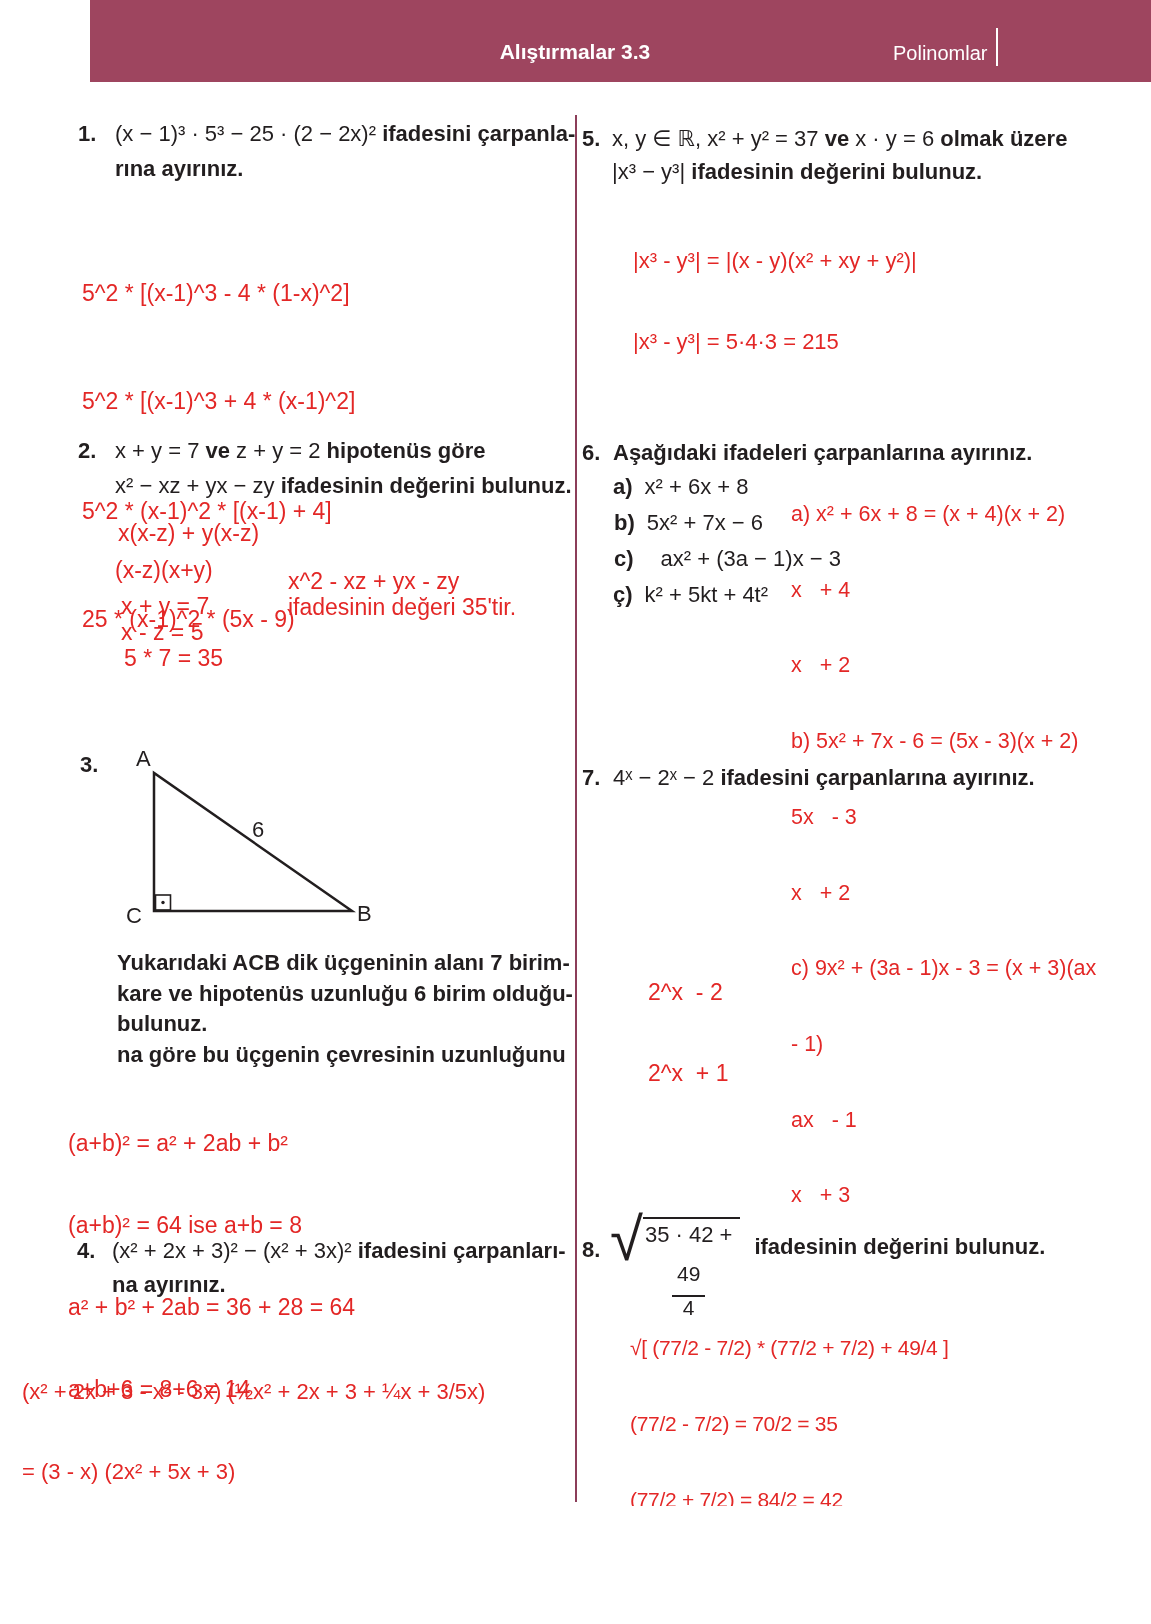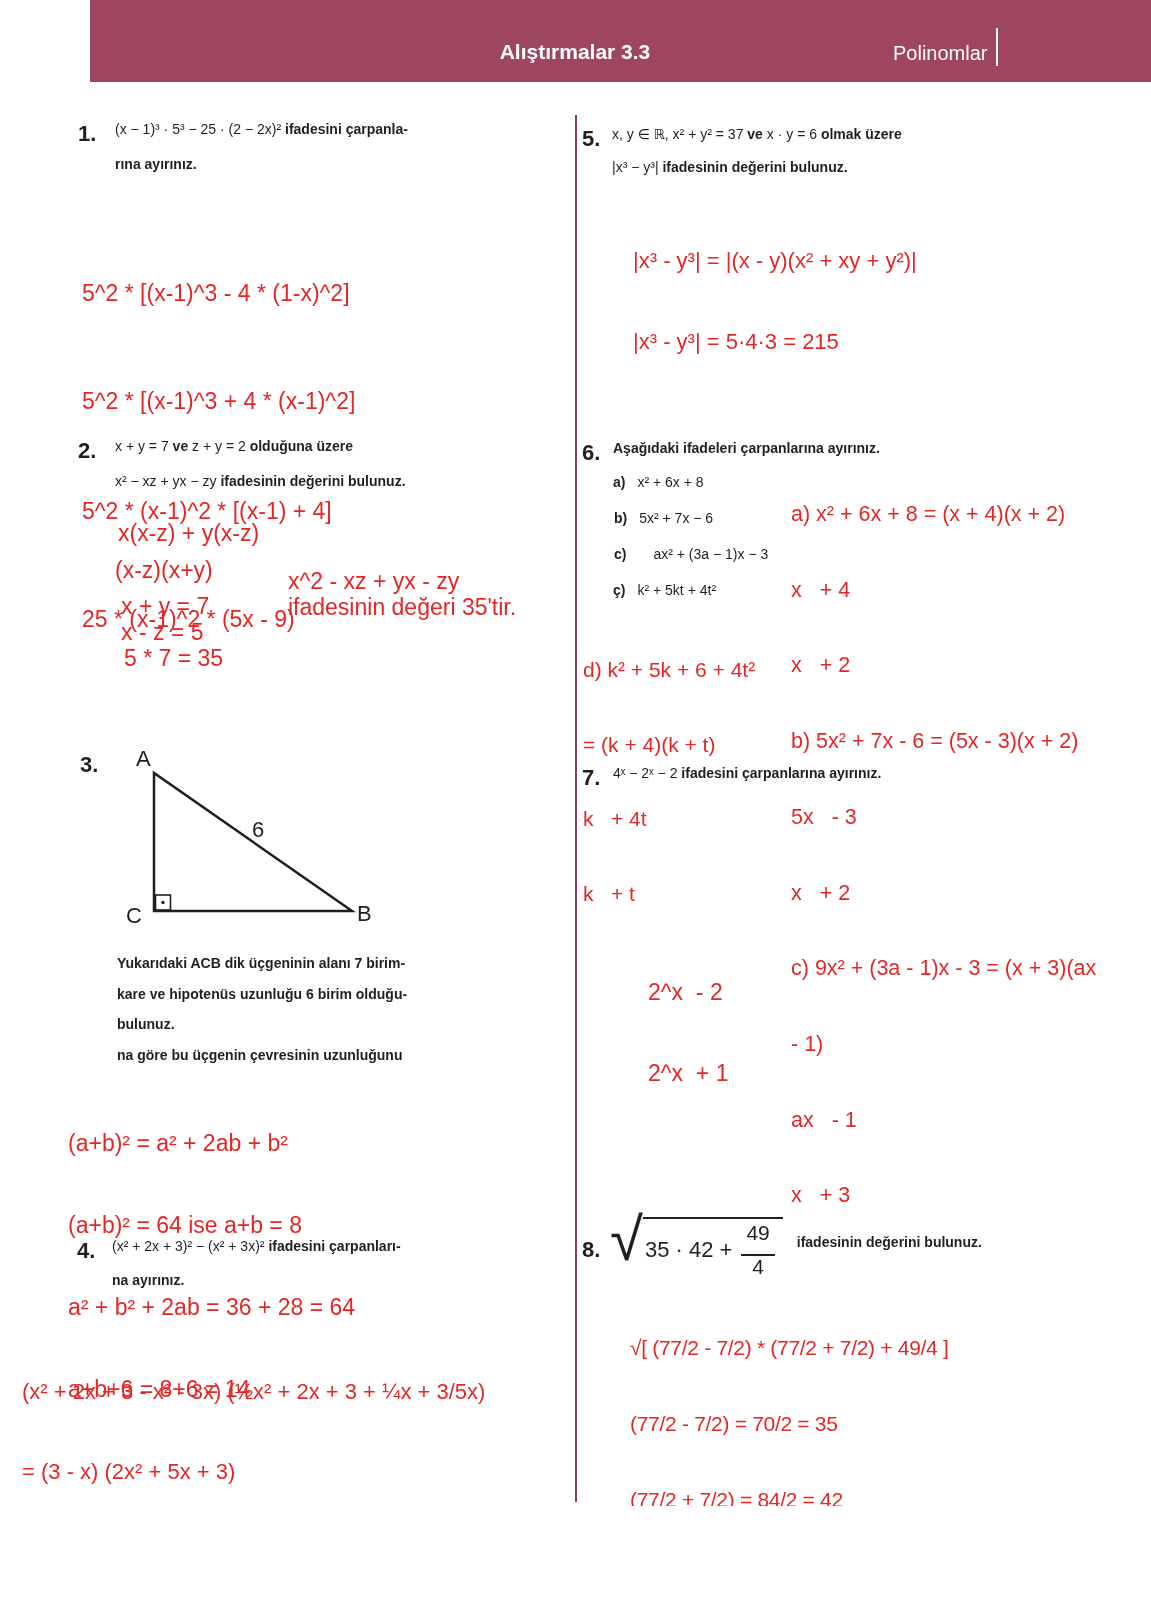--- a/index.html
+++ b/index.html
@@ -6,38 +6,38 @@
   .page{position:relative;width:1151px;height:1506px;background:#ffffff;overflow:hidden;
         font-family:"Liberation Sans","DejaVu Sans",sans-serif;color:#221e1f;}
   .abs{position:absolute;}
   .header-bar{left:90px;top:0;width:1061px;height:82px;background:#9e455f;}
   .header-title{left:90px;top:40px;width:970px;text-align:center;color:#ffffff;
                 font-weight:bold;font-size:21px;}
   .header-chapter{left:893px;top:42px;color:#ffffff;font-size:20px;}
   .header-tick{left:996px;top:28px;width:2px;height:38px;background:#ffffff;}
   .divider{left:575px;top:115px;width:2px;height:1387px;background:#8c3e59;}
   .num{font-weight:bold;font-size:22px;}
-  .stmt{font-size:14px;white-space:nowrap;}
+  .stmt{font-size:22px;white-space:nowrap;}
   .stmt .m{font-weight:normal;}
   .stmt .b{font-weight:bold;}
   .red{color:#e32726;white-space:pre;}
   .r23{font-size:23px;}
   .r22{font-size:22px;}
   .r21{font-size:21px;}
   .lh28 div{line-height:28px;}
   .lh257 div{line-height:25.7px;}
   .lh265 div{line-height:26.5px;}
   .lh278 div{line-height:27.8px;}
   .p8red{letter-spacing:-0.3px;}
   .frac{display:inline-flex;flex-direction:column;align-items:center;font-size:21px;line-height:22px;}
   .frac .fnum{border-bottom:2px solid #221e1f;padding:0 5px 10px 5px;}
   .radical-row{display:flex;align-items:flex-start;}
   .radical-sign{font-size:60px;line-height:56px;font-weight:normal;}
   .vinculum{border-top:2.5px solid #221e1f;margin-top:5px;padding:3px 8px 0 2px;
-            display:flex;align-items:center;gap:9px;font-size:22px;}
+            display:flex;align-items:center;gap:15px;font-size:22px;flex-direction:column;}
   .pagenum{font-size:21px;color:#737373;margin-left:44px;}
   .pagenum-tick{width:2.5px;height:38px;background:#8c3e59;}
   svg text{font-family:"Liberation Sans","DejaVu Sans",sans-serif;}
 </style>
 </head>
 <body>
 
 <div class="page">
 
   <div class="abs header-bar"></div>
@@ -51,21 +51,21 @@
   <div class="abs stmt" style="left:115px;top:121px;"><span class="m">(x − 1)³ · 5³ − 25 · (2 − 2x)² </span><span class="b">ifadesini çarpanla-</span></div>
   <div class="abs stmt b" style="left:115px;top:156px;font-weight:bold;">rına ayırınız.</div>
   <div class="abs red r23" style="left:82px;top:203px;line-height:36px;">
     <div>5^2 * [(x-1)^3 - 4 * (1-x)^2]</div>
     <div>5^2 * [(x-1)^3 + 4 * (x-1)^2]</div>
     <div style="margin-top:2px;">5^2 * (x-1)^2 * [(x-1) + 4]</div>
     <div>25 * (x-1)^2 * (5x - 9)</div>
   </div>
 
   <div class="abs num" style="left:78px;top:438px;">2.</div>
-  <div class="abs stmt" style="left:115px;top:438px;"><span class="m">x + y = 7 </span><span class="b">ve</span><span class="m"> z + y = 2 </span><span class="b">olduğuna üzere</span></div>
+  <div class="abs stmt" style="left:115px;top:438px;"><span class="m">x + y = 7 </span><span class="b">ve</span><span class="m"> z + y = 2 </span><span class="b">hipotenüs göre</span></div>
   <div class="abs stmt" style="left:115px;top:473px;"><span class="m">x² − xz + yx − zy </span><span class="b">ifadesinin değerini bulunuz.</span></div>
   <div class="abs red r23" style="left:118px;top:520px;">x(x-z) + y(x-z)</div>
   <div class="abs red r23" style="left:115px;top:557px;">(x-z)(x+y)</div>
   <div class="abs red r23" style="left:121px;top:593px;">x + y = 7</div>
   <div class="abs red r23" style="left:121px;top:619px;">x - z = 5</div>
   <div class="abs red r23" style="left:124px;top:645px;">5 * 7 = 35</div>
   <div class="abs red r23" style="left:288px;top:568px;">x^2 - xz + yx - zy</div>
   <div class="abs red r23" style="left:288px;top:594px;">ifadesinin değeri 35'tir.</div>
 
   <div class="abs num" style="left:80px;top:752px;">3.</div>
@@ -107,26 +107,20 @@
     <div>|x³ - y³| = |(x - y)(x² + xy + y²)|</div>
     <div>|x³ - y³| = 5·4·3 = 215</div>
   </div>
 
   <div class="abs num" style="left:582px;top:440px;">6.</div>
   <div class="abs stmt" style="left:613px;top:440px;font-weight:bold;">Aşağıdaki ifadeleri çarpanlarına ayırınız.</div>
   <div class="abs stmt" style="left:613px;top:474px;"><span class="b">a)</span><span class="m" style="margin-left:12px;">x² + 6x + 8</span></div>
   <div class="abs stmt" style="left:614px;top:510px;"><span class="b">b)</span><span class="m" style="margin-left:12px;">5x² + 7x − 6</span></div>
   <div class="abs stmt" style="left:614px;top:546px;"><span class="b">c)</span><span class="m" style="margin-left:27px;">ax² + (3a − 1)x − 3</span></div>
   <div class="abs stmt" style="left:613px;top:582px;"><span class="b">ç)</span><span class="m" style="margin-left:12px;">k² + 5kt + 4t²</span></div>
-  <div class="abs red r21 lh265" style="left:583px;top:609px;">
-    <div>d) k² + 5k + 6 + 4t²</div>
-    <div>= (k + 4)(k + t)</div>
-    <div>k   + 4t</div>
-    <div>k   + t</div>
-  </div>
   <div class="abs red lh257" style="left:791px;top:452px;font-size:21.5px;">
     <div>a) x² + 6x + 8 = (x + 4)(x + 2)</div>
     <div>x   + 4</div>
     <div>x   + 2</div>
     <div>b) 5x² + 7x - 6 = (5x - 3)(x + 2)</div>
     <div>5x   - 3</div>
     <div>x   + 2</div>
     <div>c) 9x² + (3a - 1)x - 3 = (x + 3)(ax</div>
     <div>- 1)</div>
     <div>ax   - 1</div>

